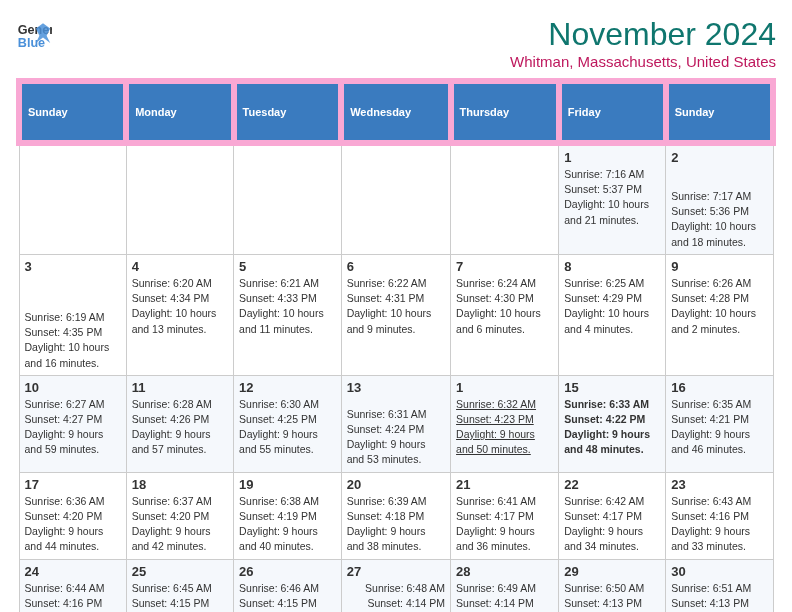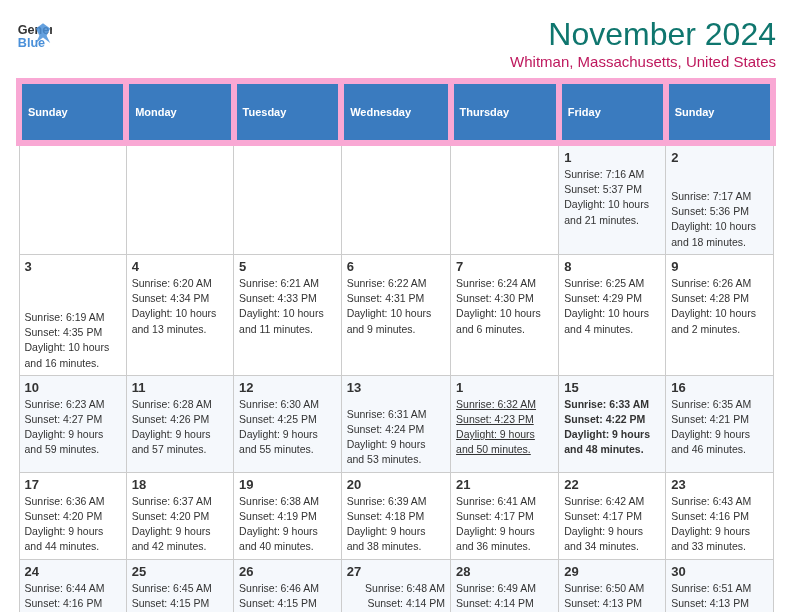--- a/index.html
+++ b/index.html
@@ -170,21 +170,21 @@
         <td>
           <span class="day-number">9</span>
           <div class="day-info" style="white-space: pre-line;">Sunrise: 6:26 AM
 Sunset: 4:28 PM
 Daylight: 10 hours and 2 minutes.</div>
         </td>
       </tr>
       <tr>
         <td>
           <span class="day-number">10</span>
-          <div class="day-info" style="white-space: pre-line;">Sunrise: 6:23 AM
+          <div class="day-info" style="white-space: pre-line;">Sunrise: 6:27 AM
 Sunset: 4:27 PM
 Daylight: 9 hours and 59 minutes.</div>
         </td>
         <td>
           <span class="day-number">11</span>
           <div class="day-info" style="white-space: pre-line;">Sunrise: 6:28 AM
 Sunset: 4:26 PM
 Daylight: 9 hours and 57 minutes.</div>
         </td>
         <td>

